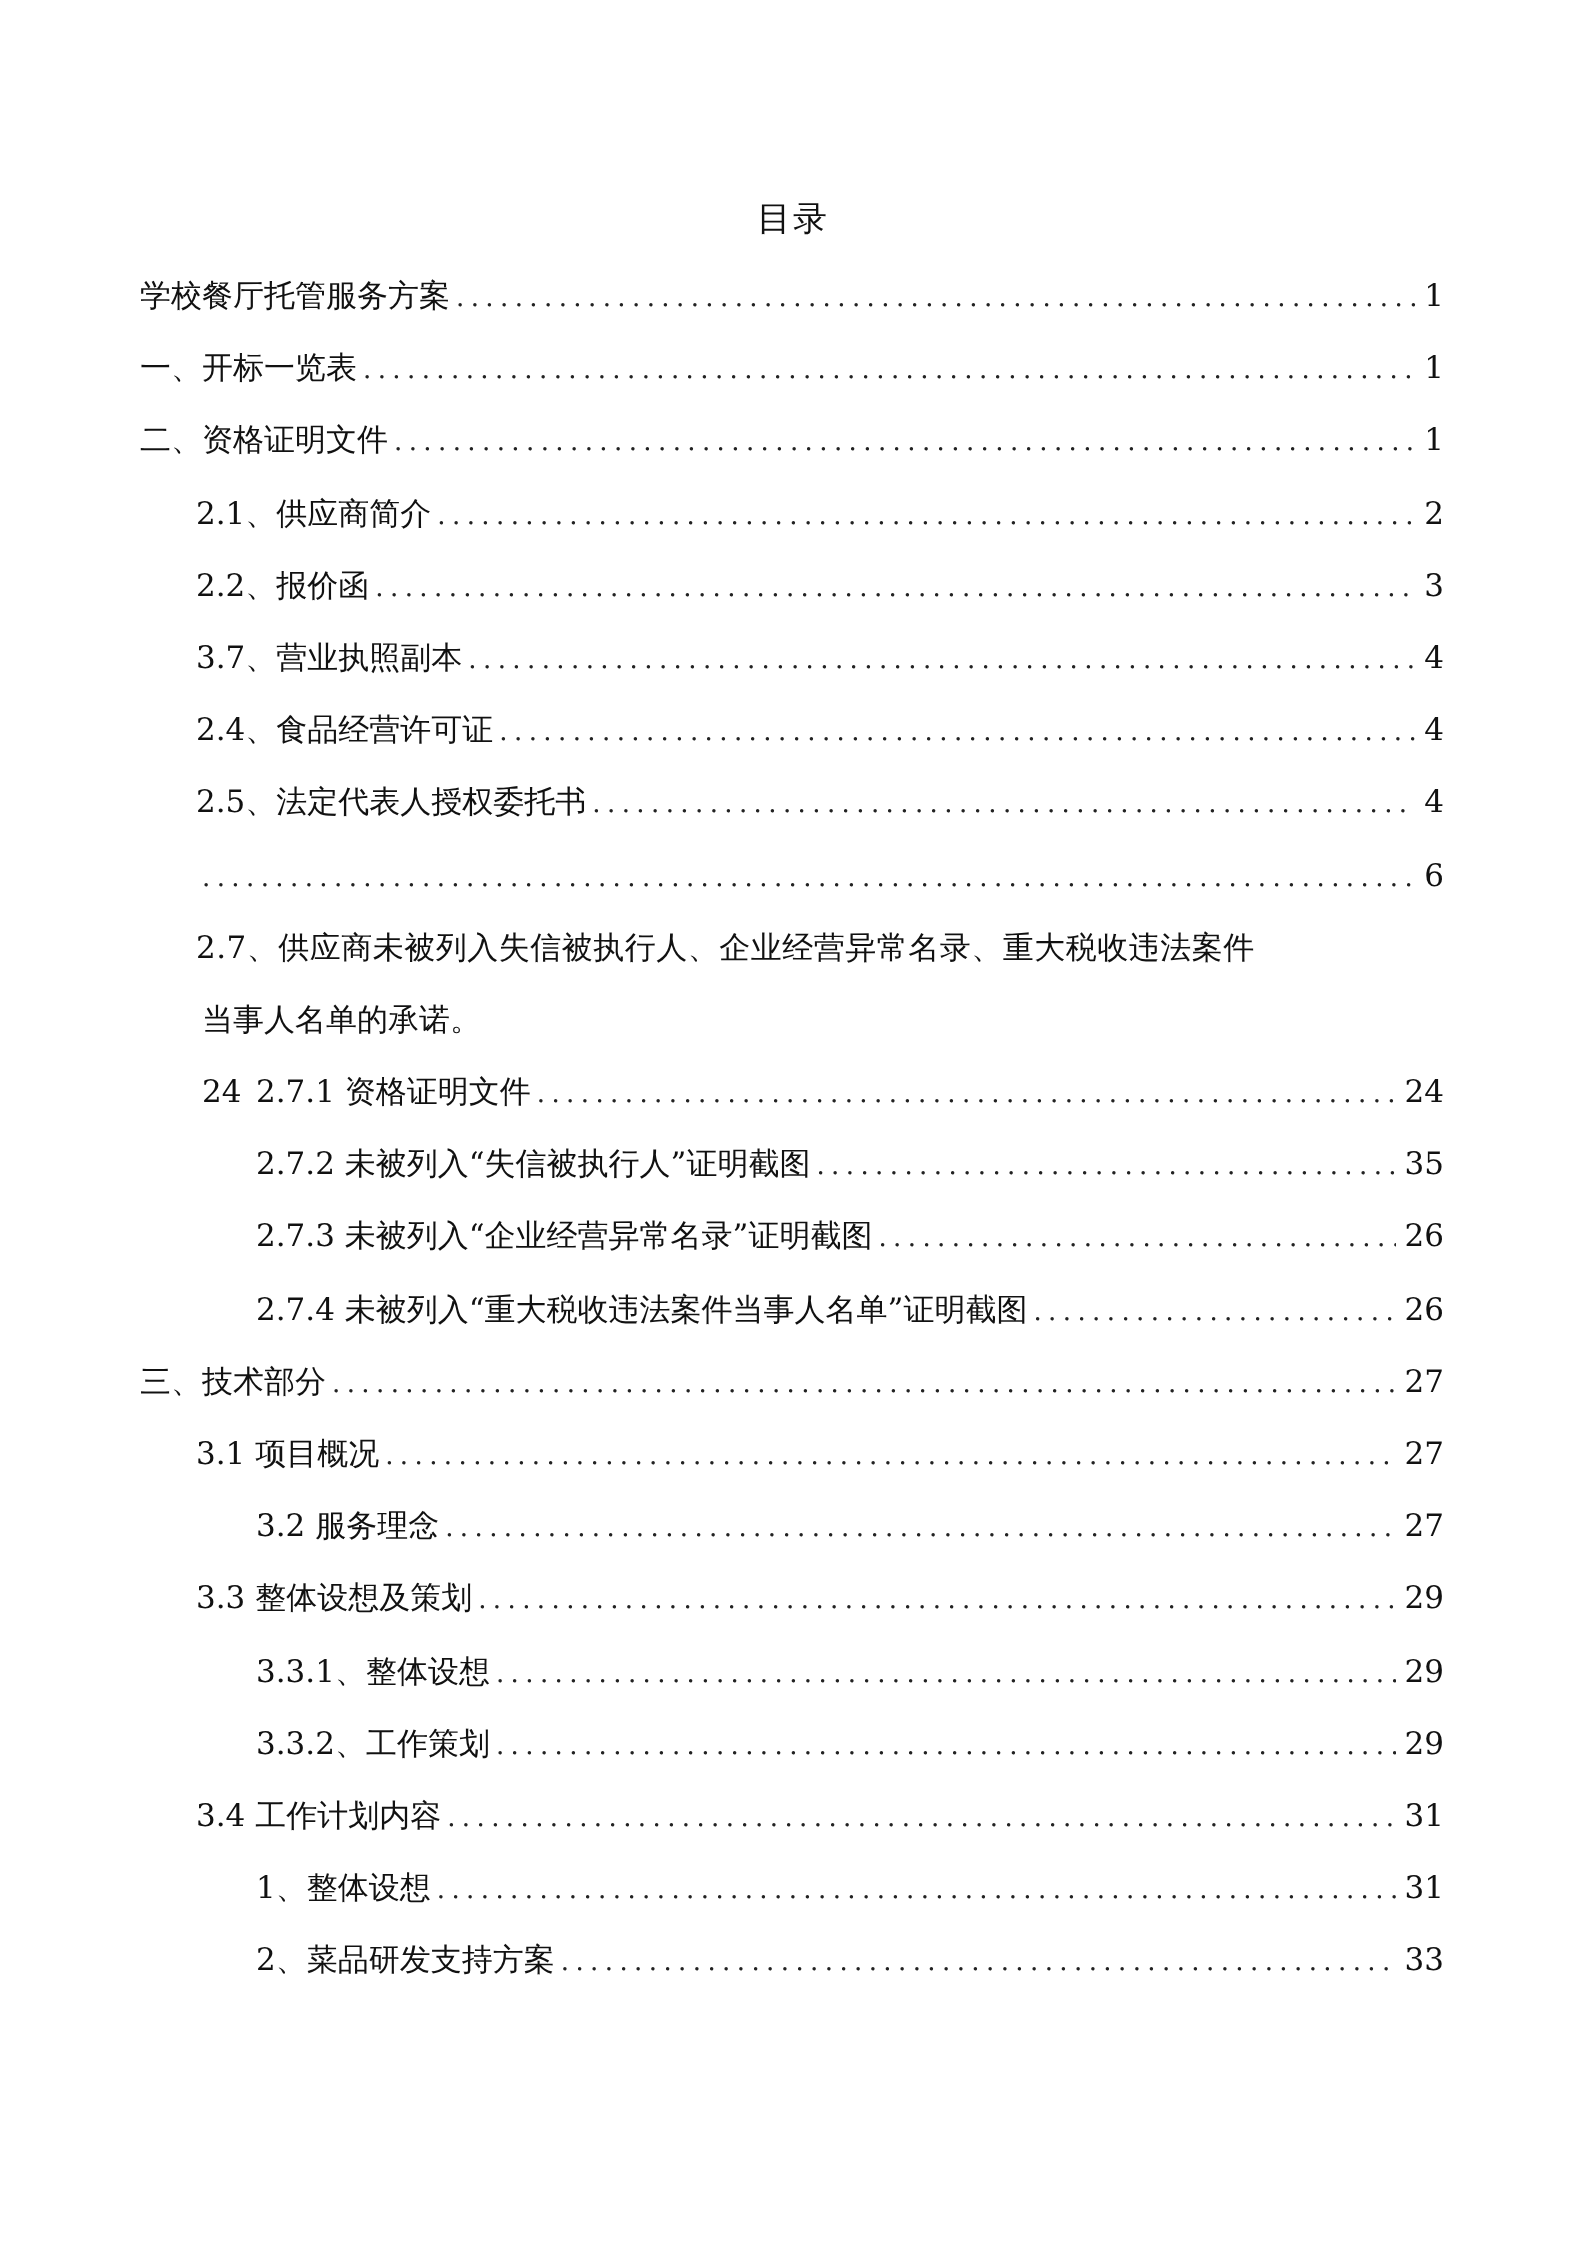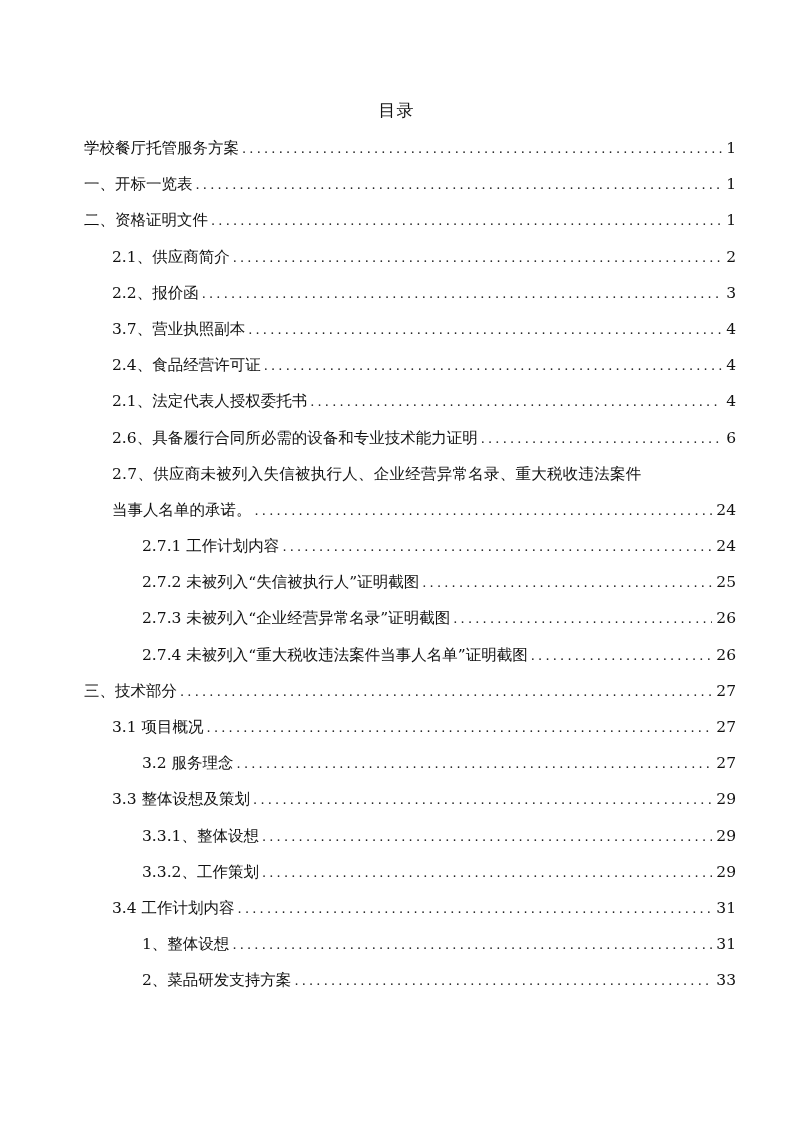--- a/index.html
+++ b/index.html
@@ -27,21 +27,21 @@
       left: 0;
       width: 793px;
       top: 98px;
       text-align: center;
       font-size: 17px;
       line-height: 24px;
       letter-spacing: 1px;
     }
     .toc-list {
       position: absolute;
-      left: 84px;
+      left: 70px;
       top: 130px;
       width: 652px;
       margin: 0;
       padding: 0;
       list-style: none;
     }
     .toc-entry {
       display: flex;
       align-items: baseline;
       height: 36.2px;
@@ -116,46 +116,45 @@
       <span class="label">3.7、营业执照副本</span>
       <span class="leader"></span>
       <span class="page-num">4</span>
     </li>
     <li class="toc-entry lvl2">
       <span class="label">2.4、食品经营许可证</span>
       <span class="leader"></span>
       <span class="page-num">4</span>
     </li>
     <li class="toc-entry lvl2">
-      <span class="label">2.1、法定代表人授权委托书</span>
+      <span class="label">2.5、法定代表人授权委托书</span>
       <span class="leader"></span>
       <span class="page-num">4</span>
     </li>
     <li class="toc-entry lvl2">
-      <span class="label">2.6、具备履行合同所必需的设备和专业技术能力证明</span>
       <span class="leader"></span>
       <span class="page-num">6</span>
     </li>
     <li class="toc-entry lvl2 wrap-first">
       <span class="label">2.7、供应商未被列入失信被执行人、企业经营异常名录、重大税收违法案件</span>
     </li>
-    <li class="toc-entry lvl1" style="padding-left:28px;">
+    <li class="toc-entry lvl1" style="padding-left:28px;flex-direction:column;">
       <span class="label">当事人名单的承诺。</span>
       <span class="leader"></span>
       <span class="page-num">24</span>
     </li>
     <li class="toc-entry lvl3">
-      <span class="label">2.7.1 工作计划内容</span>
+      <span class="label">2.7.1 资格证明文件</span>
       <span class="leader"></span>
       <span class="page-num">24</span>
     </li>
     <li class="toc-entry lvl3">
       <span class="label">2.7.2 未被列入“失信被执行人”证明截图</span>
       <span class="leader"></span>
-      <span class="page-num">25</span>
+      <span class="page-num">35</span>
     </li>
     <li class="toc-entry lvl3">
       <span class="label">2.7.3 未被列入“企业经营异常名录”证明截图</span>
       <span class="leader"></span>
       <span class="page-num">26</span>
     </li>
     <li class="toc-entry lvl3">
       <span class="label">2.7.4 未被列入“重大税收违法案件当事人名单”证明截图</span>
       <span class="leader"></span>
       <span class="page-num">26</span>

